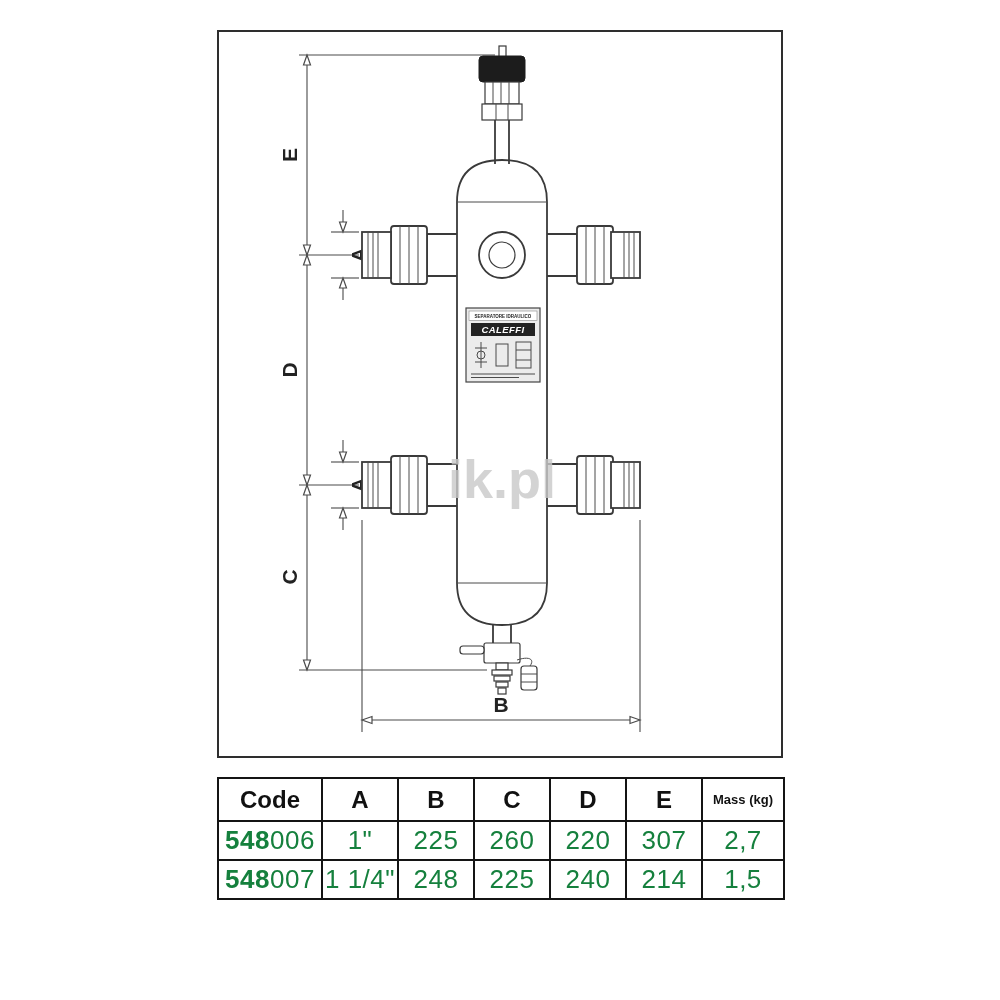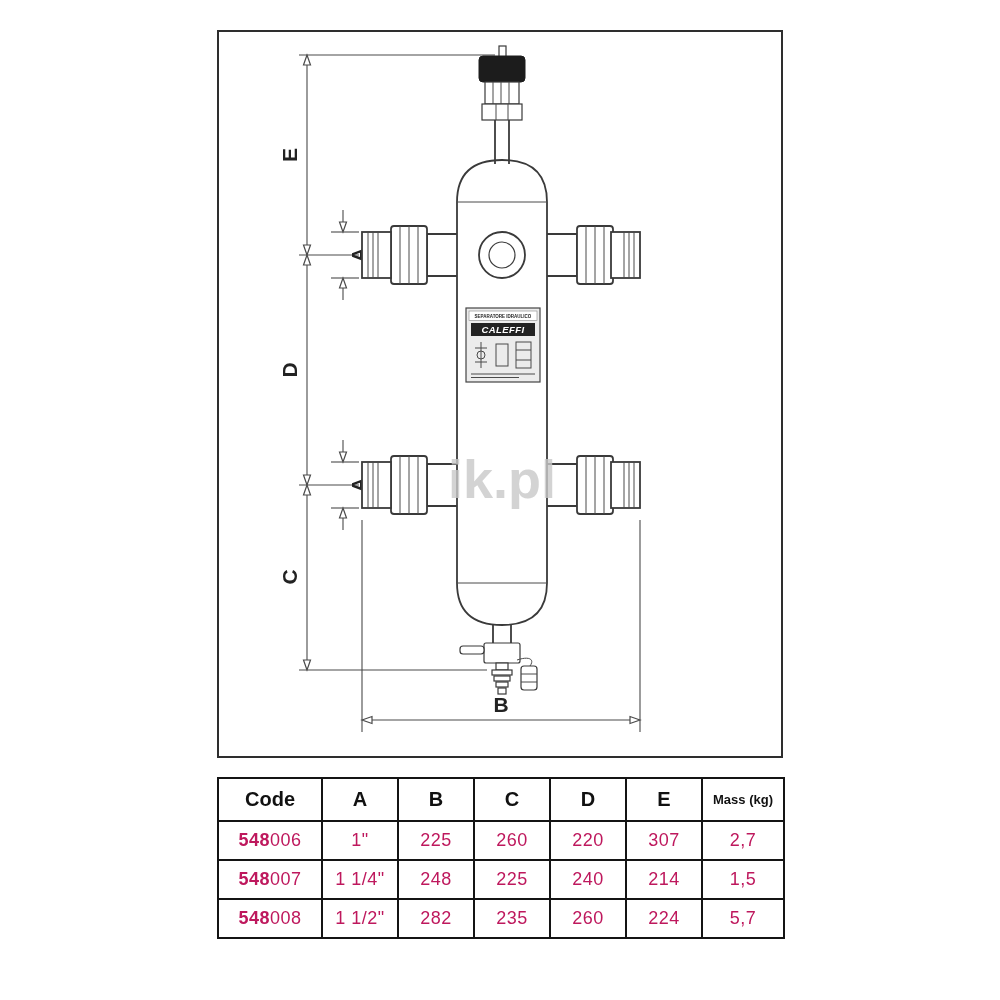--- a/index.html
+++ b/index.html
@@ -26,23 +26,23 @@
   .band{fill:#ffffff;stroke:#888;stroke-width:0.6;}
   .strip{fill:#222222;}
   .tiny{font:bold 4.5px "Liberation Sans", sans-serif;fill:#222;}
   .brand{font:italic bold 9.5px "Liberation Sans", sans-serif;fill:#ffffff;letter-spacing:.4px;}
   .wm{font:bold 54px "Liberation Sans", sans-serif;fill:#c9c9c9;opacity:.8;}
 
   
   .table-wrap{position:absolute;left:217px;top:777px;width:568px;}
   table{border-collapse:collapse;table-layout:fixed;width:100%;background:#fff;}
   th,td{border:2px solid #141414;text-align:center;vertical-align:middle;padding:0;}
-  th{height:41px;font-size:20px;font-weight:bold;color:#111;}
+  th{height:41px;font-size:24px;font-weight:bold;color:#111;}
   th.small-header{font-size:13px;}
-  td{height:37px;font-size:18px;font-weight:normal;color:#be185d;letter-spacing:.5px;text-align:center;}
+  td{height:37px;font-size:26px;font-weight:normal;color:#15803d;letter-spacing:.5px;text-align:center;}
   .code-prefix{font-weight:bold;}
 </style>
 </head>
 <body>
 
 <div class="frame">
   <svg viewBox="0 0 562 724" preserveAspectRatio="xMidYMid meet">
 
     <g>
       <path class="dim" d="M80 23 H276"></path>
@@ -209,24 +209,15 @@
       </tr>
       <tr>
         <td><span class="code-prefix">548</span><span>007</span></td>
         <td>1 1/4"</td>
         <td>248</td>
         <td>225</td>
         <td>240</td>
         <td>214</td>
         <td>1,5</td>
       </tr>
-      <tr>
-        <td><span class="code-prefix">548</span><span>008</span></td>
-        <td>1 1/2"</td>
-        <td>282</td>
-        <td>235</td>
-        <td>260</td>
-        <td>224</td>
-        <td>5,7</td>
-      </tr>
     </tbody>
   </table>
 </div>
 
 </body></html>

